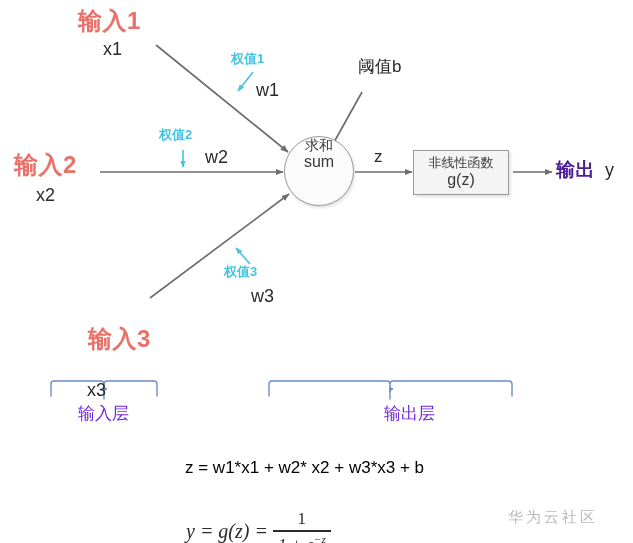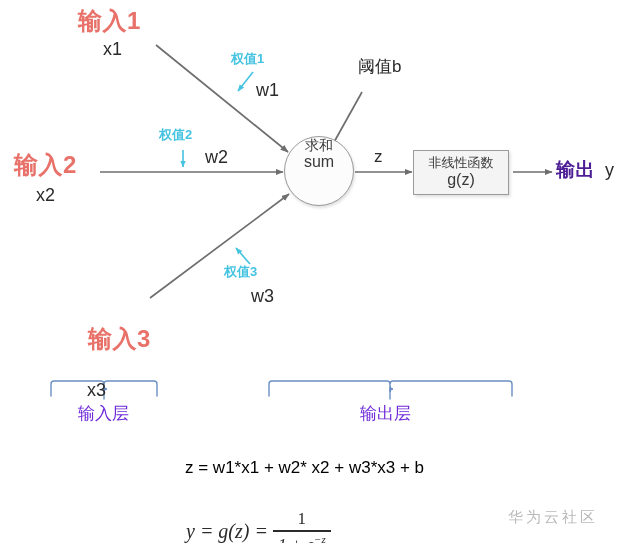--- a/index.html
+++ b/index.html
@@ -252,21 +252,21 @@
   <div class="lbl out-title" style="left:556px; top:160px;">输出</div>
   <div class="lbl out-var" style="left:605px; top:161px;">y</div>
 
   <div class="lbl weight-title" style="left:224px; top:265px;">权值3</div>
   <div class="lbl weight-var" style="left:251px; top:287px;">w3</div>
 
   <div class="lbl input-title" style="left:88px; top:326px;">输入3</div>
   <div class="lbl input-var" style="left:87px; top:357px;margin-top:24px;">x3</div>
 
   <div class="lbl layer-label" style="left:78px; top:405px;">输入层</div>
-  <div class="lbl layer-label" style="left:360px; top:405px;font-family:Liberation Serif, serif;">输出层</div>
+  <div class="lbl layer-label" style="left:384px; top:405px;font-family:Liberation Serif, serif;">输出层</div>
 
   <div id="formula-z">z = w1*x1 + w2* x2 + w3*x3 + b</div>
 
   <div id="formula-y">
     <span>y = g(z) =</span>
     <span class="frac">
       <span class="num">1</span>
       <span class="bar"></span>
       <span class="den"><span>1 + e</span><sup>−z</sup></span>
     </span>

